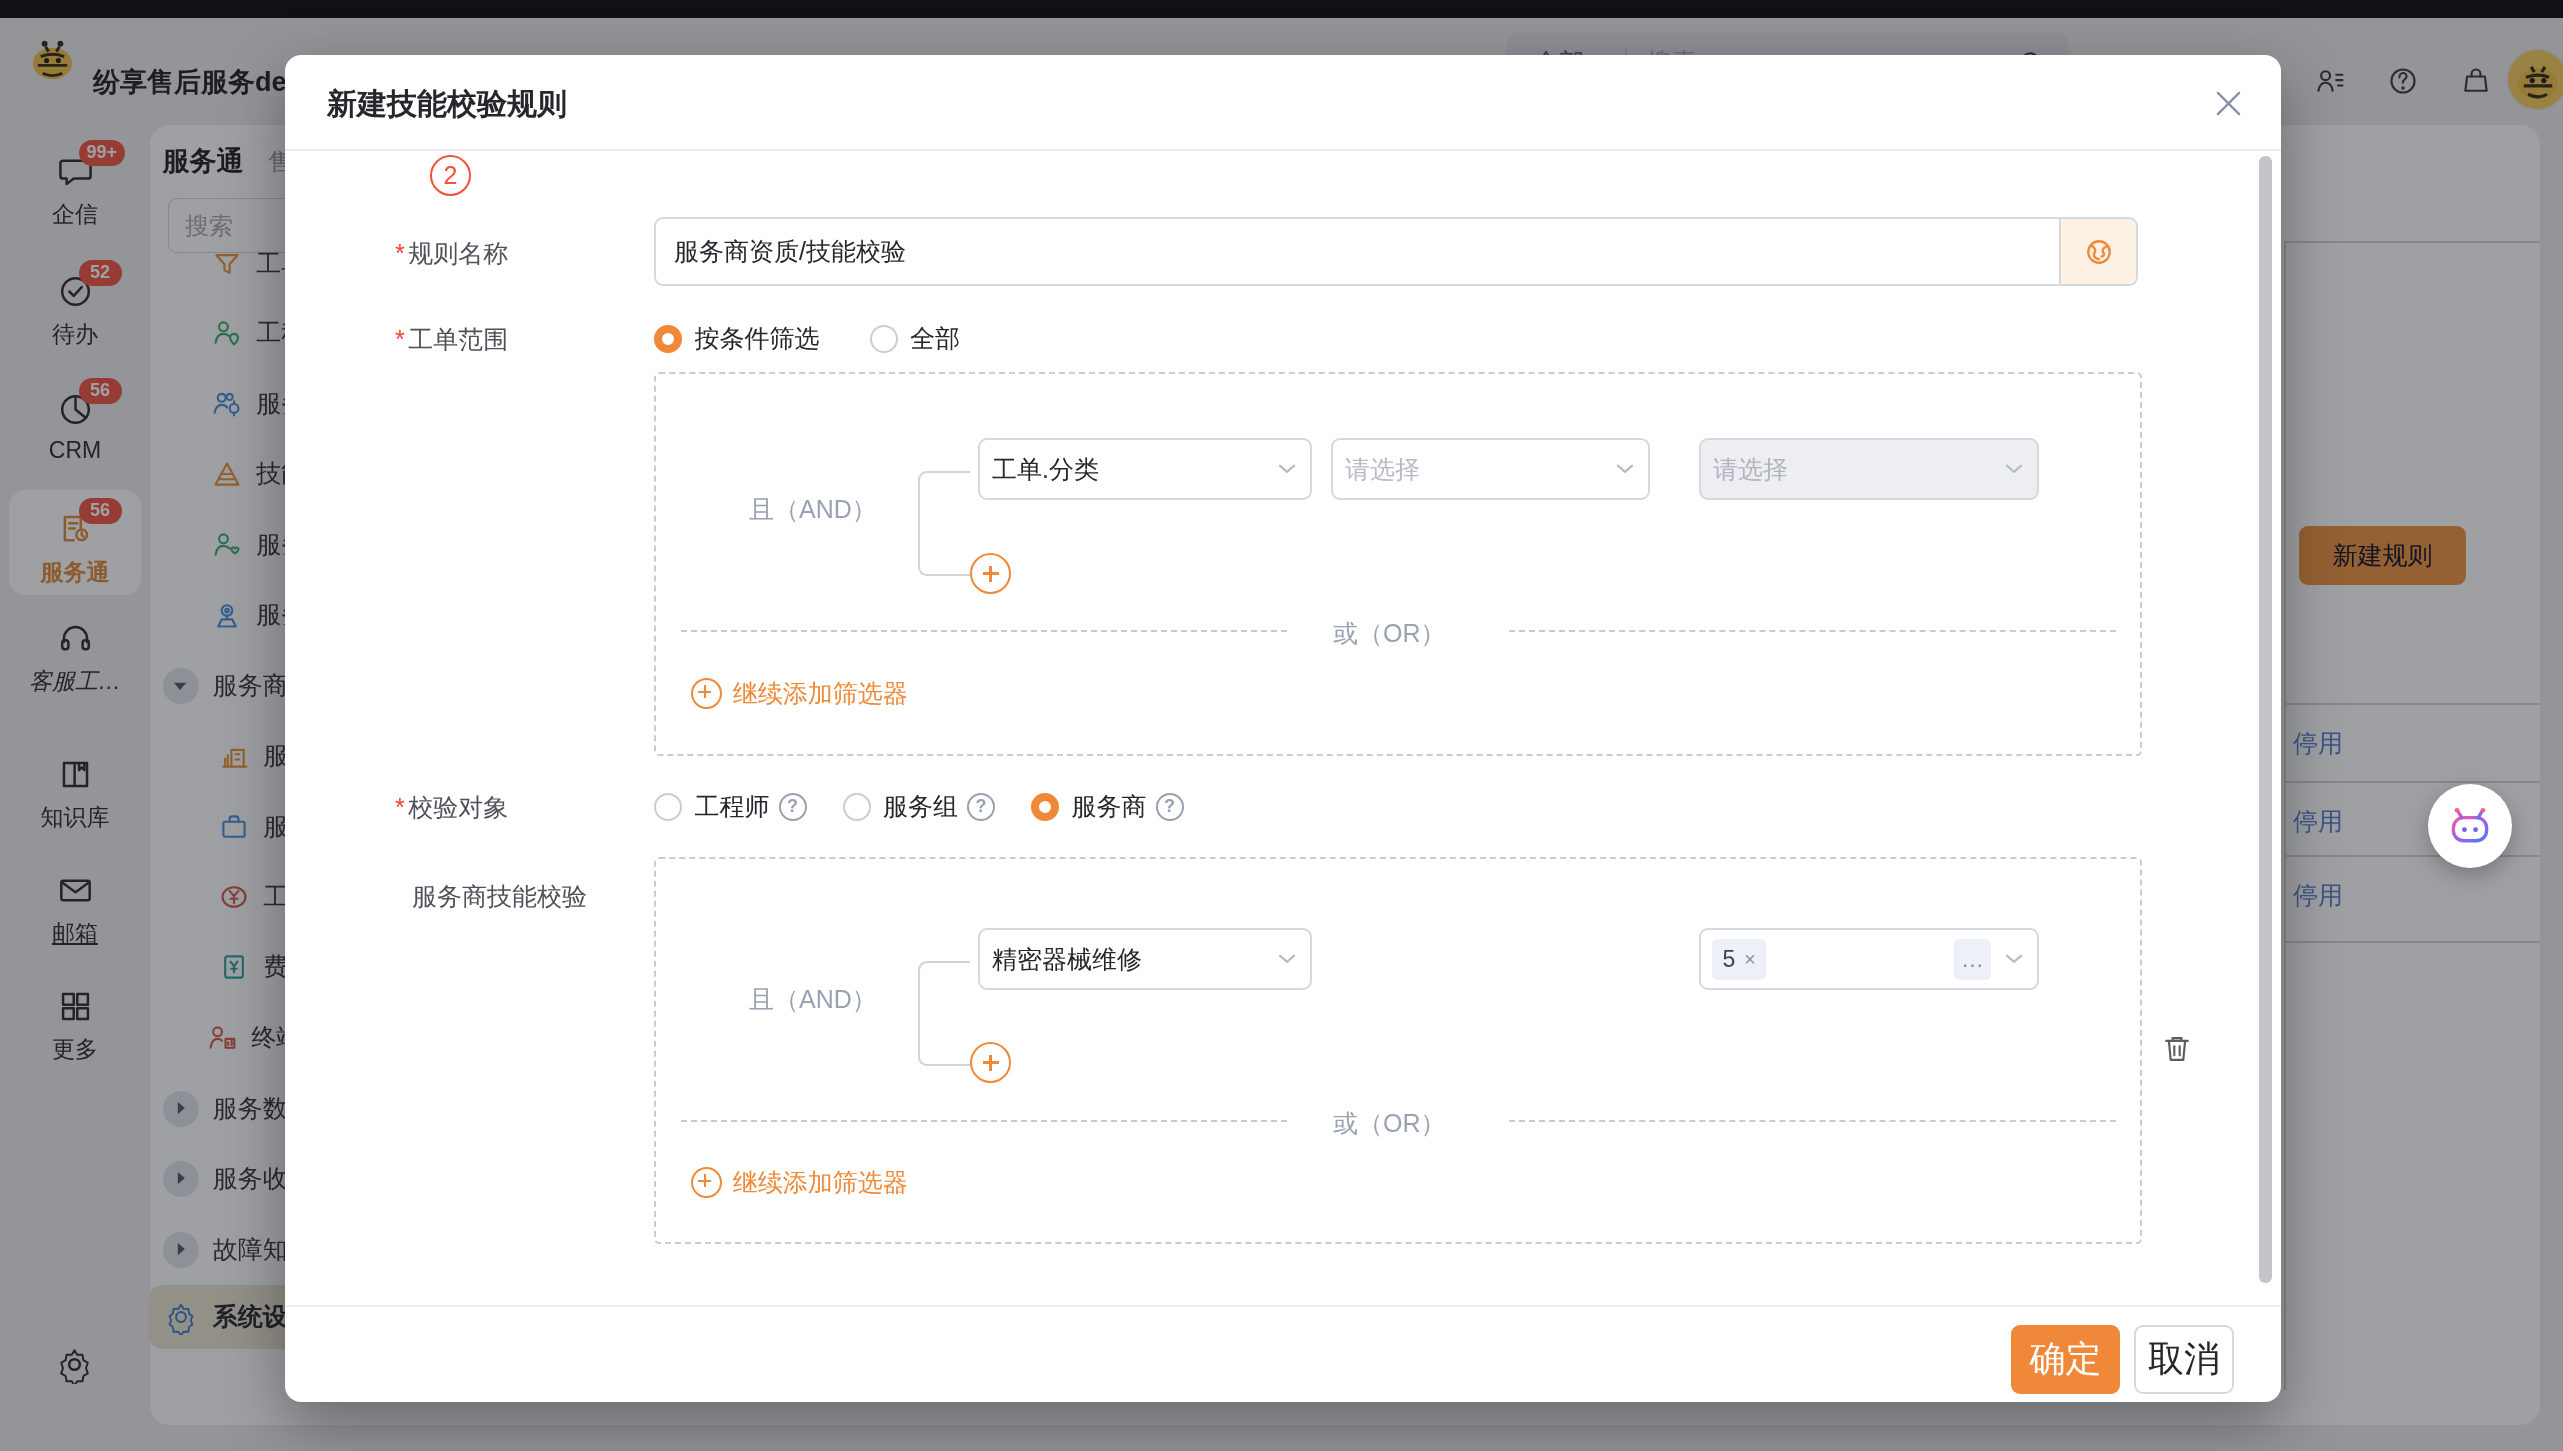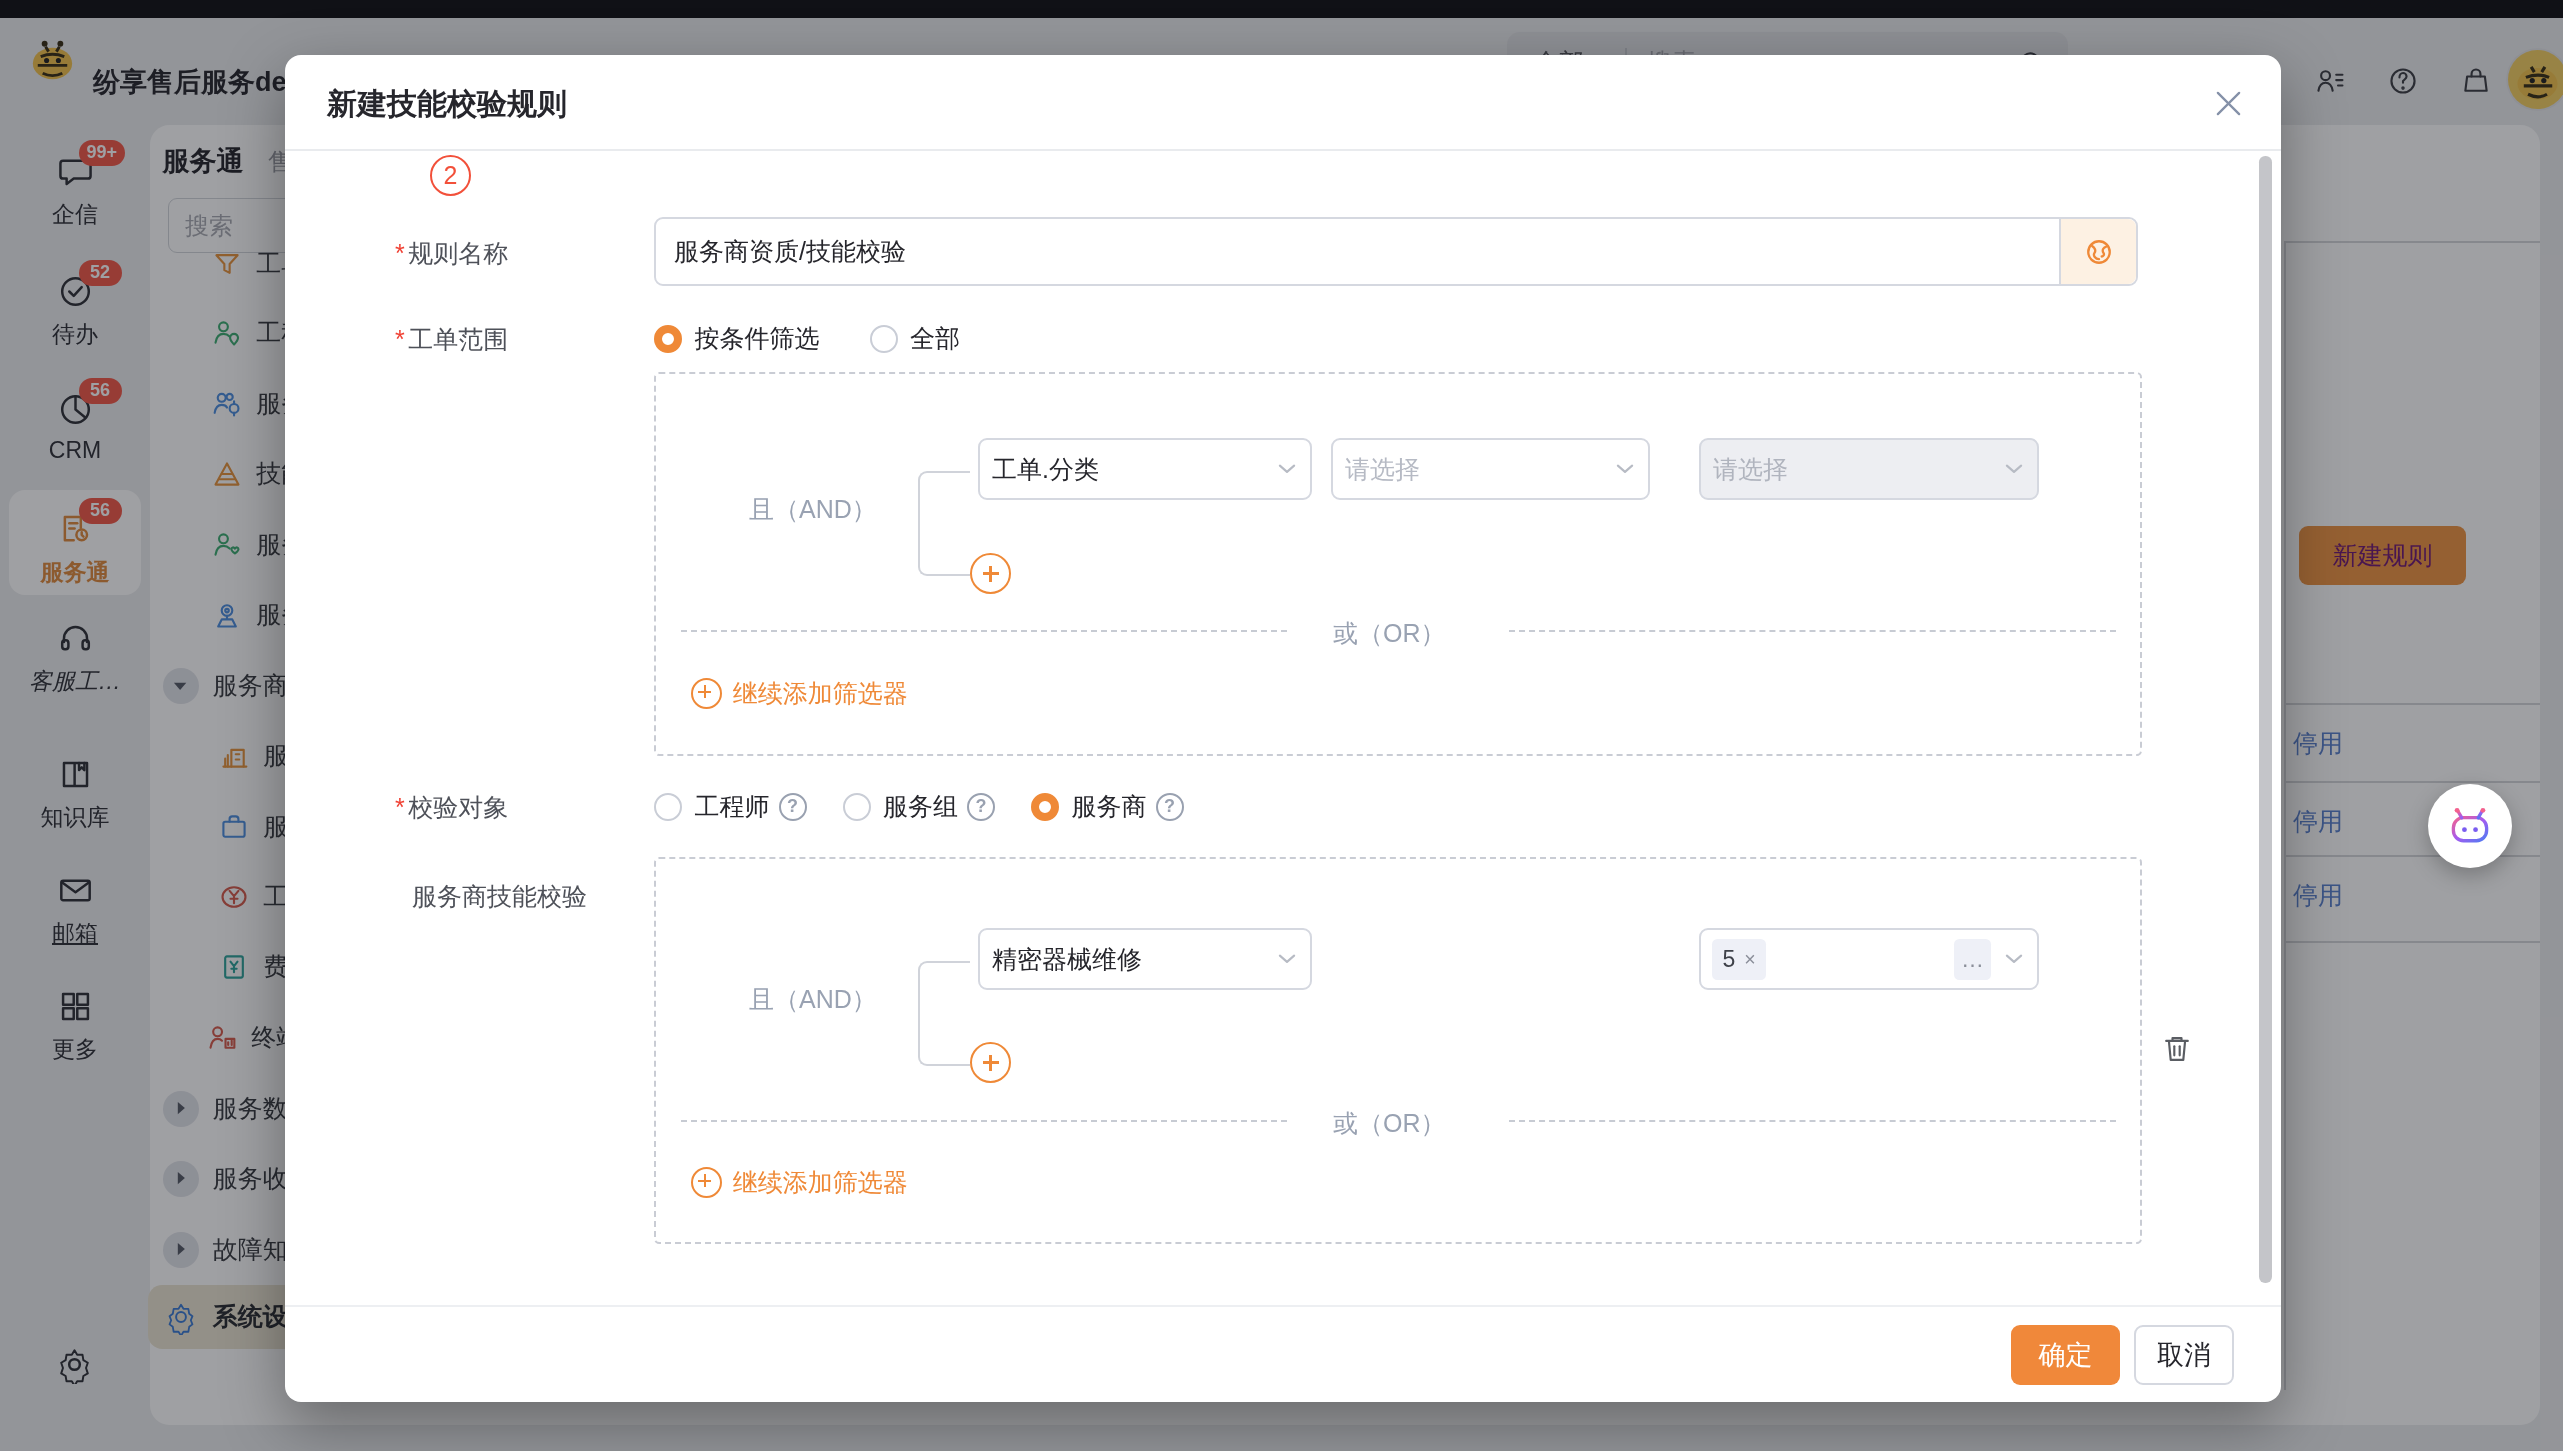--- a/index.html
+++ b/index.html
@@ -39,21 +39,21 @@
   .nav-row{position:absolute;left:0;width:294px;height:43px;display:flex;align-items:center;}
   .nicon{display:inline-flex;width:30px;height:30px;}
   .nlabel{font-size:25px;color:#3a3c42;margin-left:14.2px;white-space:nowrap;}
   .grp-arrow{width:36px;height:36px;border-radius:50%;background:#e2e4ea;display:inline-flex;align-items:center;justify-content:center;color:#565b66;}
   .sel-row{position:absolute;left:-1.8px;top:1160px;width:303px;height:64px;background:#ece5d2;border-radius:14.2px;}
   .clip-top{overflow:hidden;}
 
   
   .vline{background:#d5d7da;width:1.8px;}
   .hline{background:#d6d8db;height:1.8px;}
-  .new-rule-btn{left:2149px;top:401px;width:167px;height:59px;background:#ef9443;border-radius:9px;color:#701a75;font-size:25px;display:flex;align-items:center;justify-content:center;}
+  .new-rule-btn{left:2149px;top:401px;width:167px;height:59px;background:#ef9443;border-radius:9px;color:#0f172a;font-size:25px;display:flex;align-items:center;justify-content:center;}
   .stop-link{position:absolute;left:2143px;font-size:25px;color:#5b82cf;}
 
   
   .overlay{left:0;top:0;width:2563px;height:1452px;background:rgba(16,18,24,0.40);z-index:5;}
   .robot-fab{left:2428px;top:784px;width:84px;height:84px;border-radius:50%;background:#fff;z-index:8;box-shadow:0 7.1px 21.4px rgba(0,0,0,.25);display:flex;align-items:center;justify-content:center;}
 
   
   .modal{left:285px;top:55px;width:1996px;height:1347px;background:#fff;border-radius:16px;z-index:10;box-shadow:0 21.4px 62px rgba(0,0,0,.35);}
   .m-title{left:42px;top:28.5px;font-size:30px;font-weight:700;color:#26262c;}
   .m-close{left:1924px;top:28.5px;width:39px;height:39px;color:#8591a8;cursor:pointer;}
@@ -86,21 +86,21 @@
   .plus-btn::before{content:"";position:absolute;width:16px;height:2.3px;background:#ef8937;}
   .plus-btn::after{content:"";position:absolute;width:2.3px;height:16px;background:#ef8937;}
   .ordash{position:absolute;border-top:2.2px dashed #c7cbd3;height:0;}
   .add-filter{position:absolute;display:flex;align-items:center;color:#ef8937;font-size:25px;}
   .add-filter .pi{width:27px;height:27px;border:2px solid #ef8937;border-radius:50%;position:relative;margin-right:10.7px;}
   .add-filter .pi::before{content:"";position:absolute;left:5.3px;top:10.7px;width:12.5px;height:2px;background:#ef8937;}
   .add-filter .pi::after{content:"";position:absolute;left:10.7px;top:5.3px;width:2px;height:12.5px;background:#ef8937;}
   .trash{left:1874px;top:976px;width:36px;height:36px;color:#5a5d63;}
   .scroll-thumb{left:1974px;top:101px;width:12.5px;height:1127px;background:#c4c5c9;border-radius:6.2px;}
   .m-footer-line{left:0;top:1250px;width:1996px;height:1.8px;background:#edeff2;}
-  .btn{position:absolute;height:60px;border-radius:9px;font-size:27px;display:flex;align-items:center;justify-content:center;box-sizing:border-box;cursor:pointer;}
+  .btn{position:absolute;height:69px;border-radius:9px;font-size:36px;display:flex;align-items:center;justify-content:center;box-sizing:border-box;cursor:pointer;}
   .btn.primary{left:1726px;top:1270px;width:109px;background:#f0883a;color:#fff;}
   .btn.ghost{left:1849px;top:1270px;width:100px;background:#fff;border:2px solid #d5d8e0;color:#26262c;}
 
   svg{display:block;}
   .icn{stroke:currentColor;fill:none;stroke-width:2.4;stroke-linecap:round;stroke-linejoin:round;}
 </style>
 </head>
 <body>
 
 <div id="stage">

